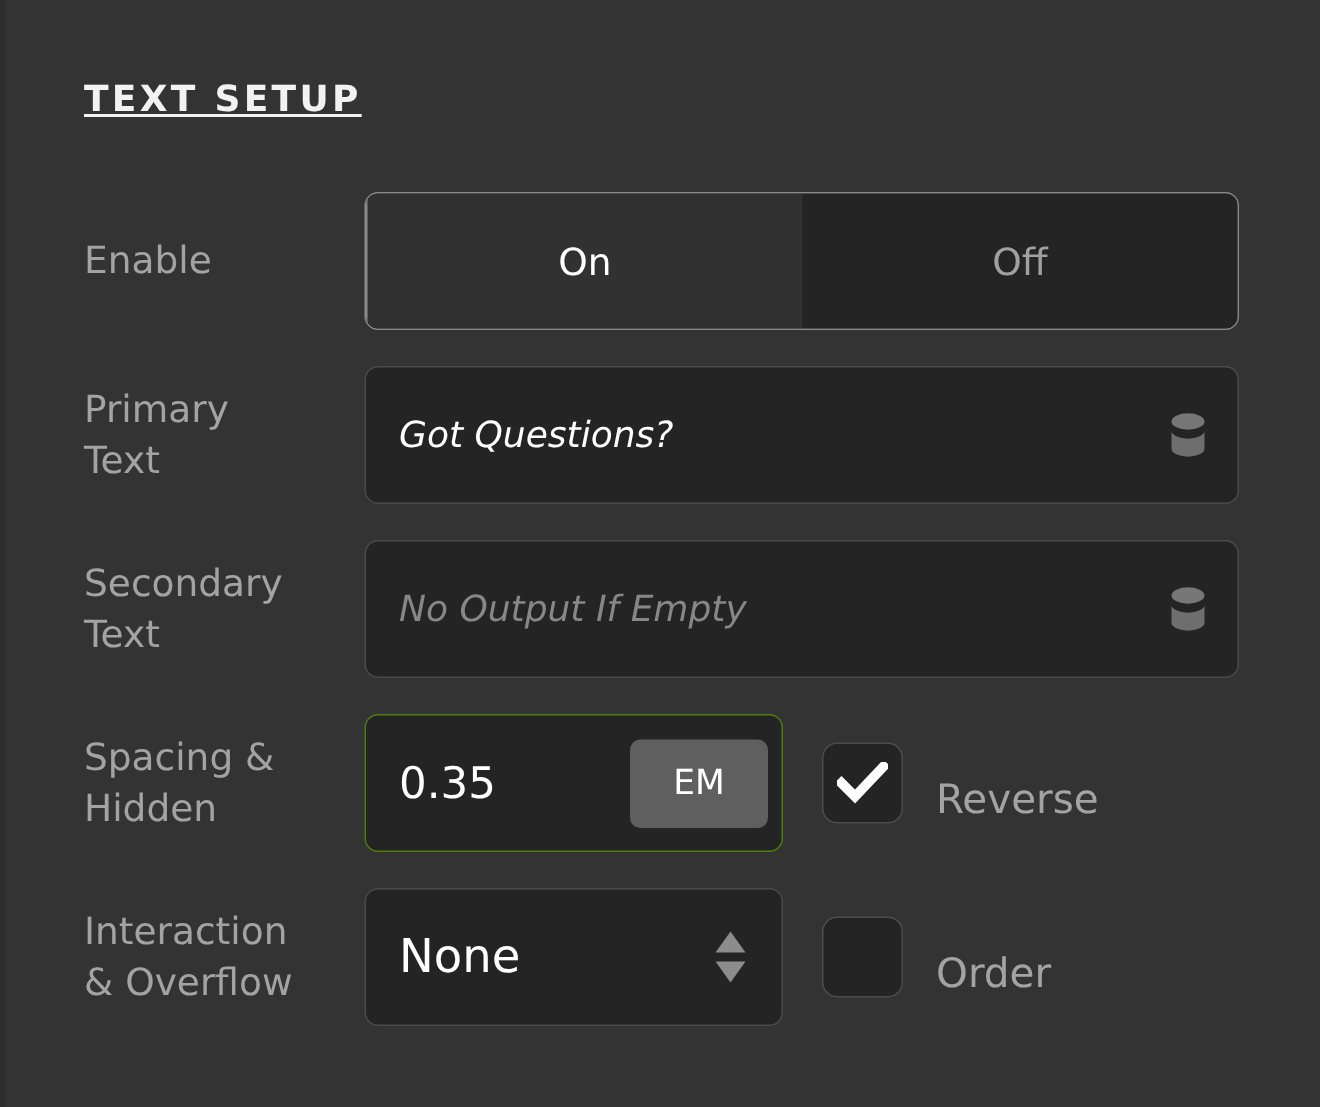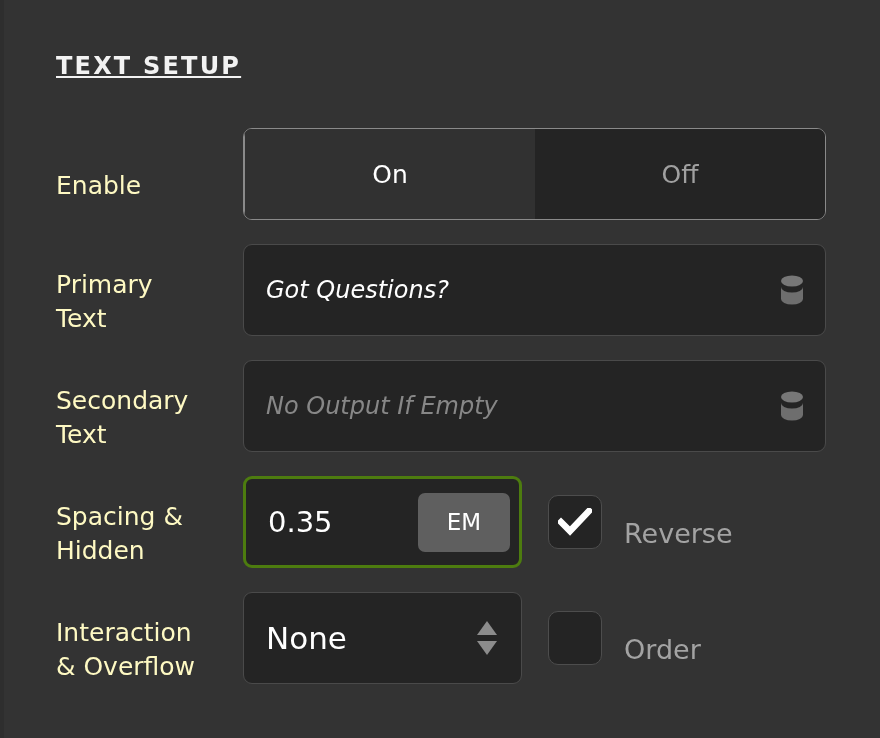--- a/index.html
+++ b/index.html
@@ -39,26 +39,26 @@
     width: 880px;
   }
   .row {
     position: relative;
     height: 116px;
   }
   .row-label {
     position: absolute;
     left: 52px;
     width: 180px;
-    top: 12px;
+    top: 0;
     height: 116px;
     display: flex;
     flex-direction: column;
     justify-content: center;
-    color: #fef9c3;
+    color: #a3a3a3;
     font-size: 25px;
     line-height: 1.36;
   }
   .row-label span { display: block; }
   .control-area {
     position: absolute;
     left: 239px;
     top: 0;
     right: 0;
     height: 116px;
@@ -120,21 +120,21 @@
     height: 32px;
     flex: none;
     display: block;
   }
 
   
   .numfield {
     width: 279px;
     height: 92px;
     background: #242424;
-    border: 3px solid #4d7c0f;
+    border: 1px solid #4d7c0f;
     border-radius: 9px;
     box-sizing: border-box;
     display: flex;
     align-items: center;
     padding: 0 9px 0 22px;
   }
   .numfield .num {
     flex: 1;
     font-size: 29px;
     color: #ffffff;

